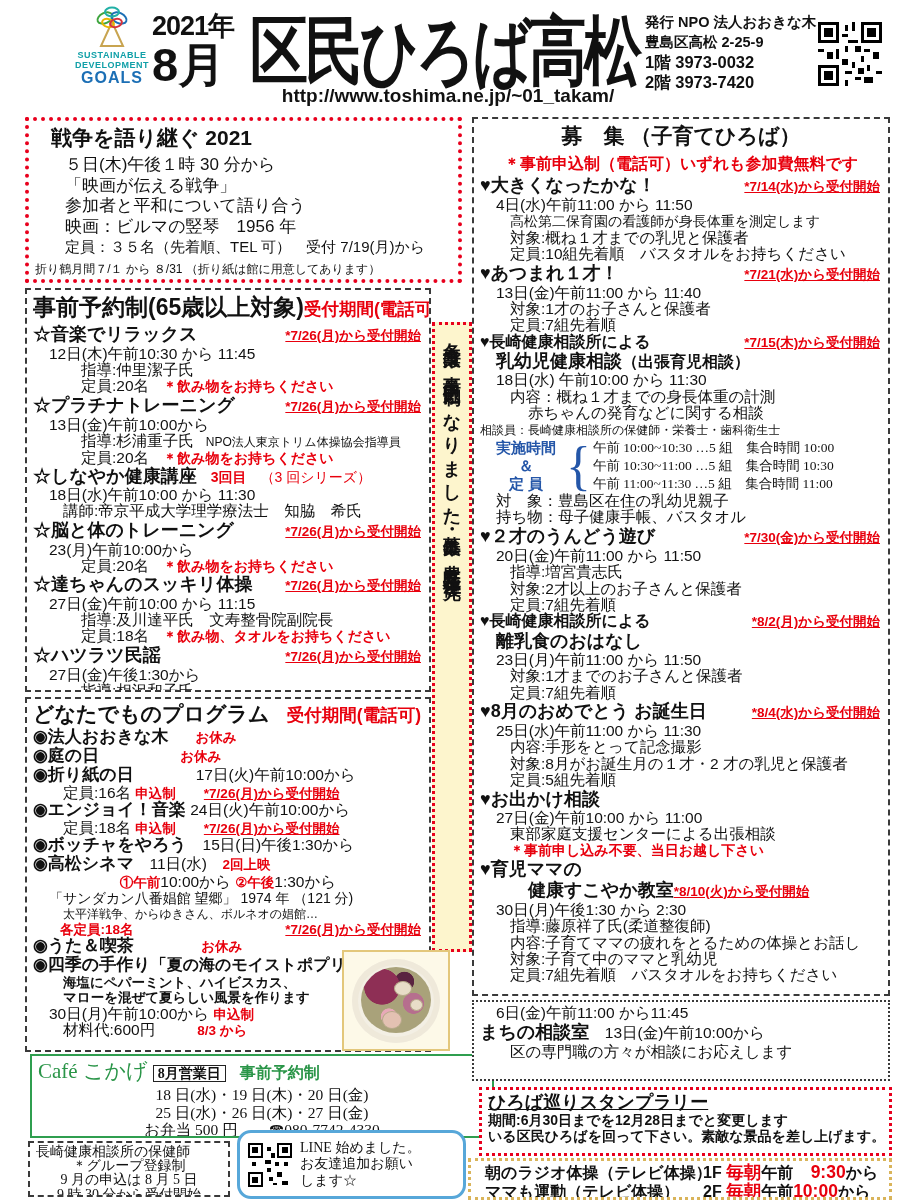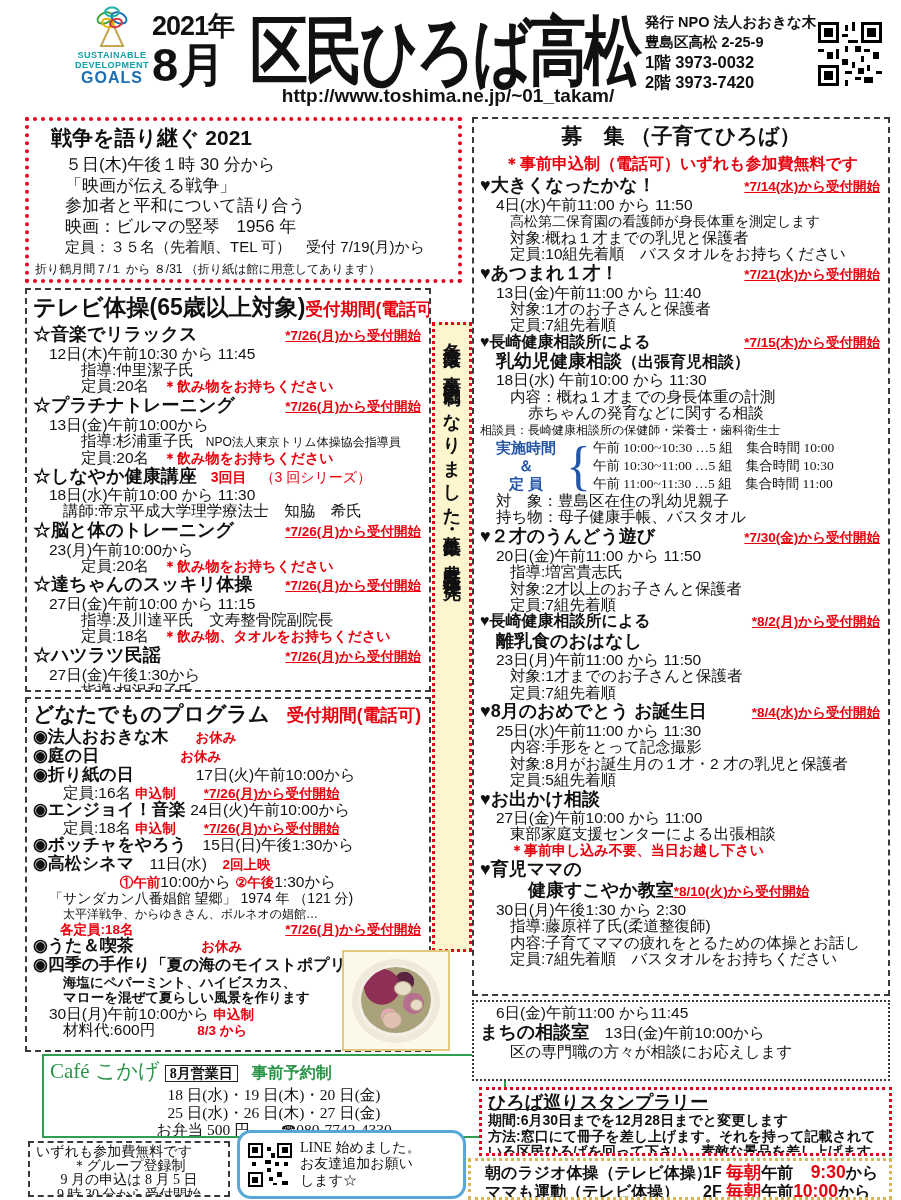--- a/index.html
+++ b/index.html
@@ -178,21 +178,21 @@
       <div class="ln i2"><span class="m">「映画が伝える戦争」</span></div>
       <div class="ln i2"><span class="m">参加者と平和について語り合う</span></div>
       <div class="ln i2"><span class="m">映画：ビルマの竪琴　1956 年</span></div>
       <div class="ln i2"><span class="m2">定員：３５名（先着順、TEL 可）　受付 7/19(月)から</span></div>
       <div class="ln"><span class="ks">折り鶴月間７/１ から ８/31 （折り紙は館に用意してあります）</span></div>
     </div>
 
   <div class="box b-dash ikiiki" style="left:25px;top:288px;width:406px;height:404px">
 
   <div class="ln sp" style="line-height: 30px;">
-        <span class="h1b">テレビ体操(65歳以上対象)</span>
+        <span class="h1b">事前予約制(65歳以上対象)</span>
         <span class="rb1">受付期間(電話可)</span>
       </div>
       <div class="ln sp hl">
         <span class="h2">☆音楽でリラックス</span>
         <span class="ru">*7/26(月)から受付開始</span>
       </div>
       <div class="ln i1"><span class="k1">12日(木)午前10:30 から 11:45</span></div>
       <div class="ln i3"><span class="k1">指導:仲里潔子氏</span></div>
       <div class="ln i3"><span class="k1">定員:20名</span><span class="rb">　＊飲み物をお持ちください</span></div>
       <div class="ln sp hl">
@@ -261,31 +261,31 @@
 
   <div class="photo-frame">
     <div class="plate">
       <div class="pot"></div>
         <div class="sh1"></div>
         <div class="sh2"></div>
         <div class="sh3"></div>
     </div>
   </div>
 
-  <div class="box b-green cafe" style="left:42px;top:1054px;width:464px;height:84px">
+  <div class="box b-green cafe" style="left:30px;top:1054px;width:464px;height:84px">
 
   <div class="ln" style="line-height: 26px;"><span class="cafe-t">Café こかげ </span><span class="boxed">8月営業日</span><span class="k">　</span><span class="g">事前予約制</span></div>
       <div class="ln c"><span class="k1">18 日(水)・19 日(木)・20 日(金)</span></div>
       <div class="ln c"><span class="k1">25 日(水)・26 日(木)・27 日(金)</span></div>
       <div class="ln c"><span class="k1">お弁当 500 円　　☎080-7742-4330</span></div>
     </div>
 
   <div class="box b-dash karaoke" style="left:28px;top:1141px;width:202px;height:56px;border-width:2px">
 
-  <div class="ln"><span class="k">いずれも参加費無料です</span></div>
+  <div class="ln"><span class="k">長崎健康相談所の保健師</span></div>
       <div class="ln c"><span class="k">＊グループ登録制</span></div>
       <div class="ln c"><span class="k">9 月の申込は 8 月 5 日</span></div>
       <div class="ln c"><span class="k">9 時 30 分から受付開始</span></div>
     </div>
 
   <div class="box b-blue linebox" style="left:237px;top:1130px;width:229px;height:69px">
     <svg width="44" height="44" viewBox="0 0 21 21" shape-rendering="crispEdges">
       <rect width="21" height="21" fill="#fff"></rect>
       <g fill="#000">
         <rect x="0" y="0" width="7" height="7"></rect>
@@ -391,36 +391,36 @@
         <div class="ln i2"><span class="k1">定員:5組先着順</span></div>
         <div class="ln hl"><span class="h2">♥お出かけ相談</span></div>
         <div class="ln i1"><span class="k1">27日(金)午前10:00 から 11:00</span></div>
         <div class="ln i2"><span class="k1">東部家庭支援センターによる出張相談</span></div>
         <div class="ln i2"><span class="rb">＊事前申し込み不要、当日お越し下さい</span></div>
         <div class="ln hl"><span class="h2">♥育児ママの</span></div>
         <div class="ln i3 hl"><span class="h2">健康すこやか教室</span><span class="ru">*8/10(火)から受付開始</span></div>
         <div class="ln i1"><span class="k1">30日(月)午後1:30 から 2:30</span></div>
         <div class="ln i2"><span class="k1">指導:藤原祥了氏(柔道整復師)</span></div>
         <div class="ln i2"><span class="k1">内容:子育てママの疲れをとるための体操とお話し</span></div>
+        <div class="ln i2"><span class="k1">対象:子育て中のママと乳幼児</span></div>
         <div class="ln i2"><span class="k1">定員:7組先着順　バスタオルをお持ちください</span></div>
       </div>
   </div>
 
   <div class="box b-dotblk korei" style="left:472px;top:1000px;width:418px;height:81px">
 
       <div class="ln i1"><span class="k1">6日(金)午前11:00 から11:45</span></div>
       <div class="ln hl"><span class="h2">まちの相談室</span><span class="k1">　13日(金)午前10:00から</span></div>
       <div class="ln i2"><span class="k1">区の専門職の方々が相談にお応えします</span></div>
     </div>
 
   <div class="box b-dotred stamp" style="left:479px;top:1087px;width:413px;height:69px;border-width:3px">
 
   <div class="ln hl"><span class="h2u">ひろば巡りスタンプラリー</span></div>
       <div class="ln"><span>期間:6月30日までを12月28日までと変更します</span></div>
-      <div class="ln"><span>方法:窓口にて冊子を差し上げます。それを持って記載されて</span></div>
       <div class="ln"><span>いる区民ひろばを回って下さい。素敵な景品を差し上げます。</span></div>
     </div>
 
   <div class="box b-tan taiso" style="left:468px;top:1158px;width:424px;height:42px;padding-left:14px">
 
   <div class="ln"><span class="w218">朝のラジオ体操（テレビ体操）</span><span class="kb1">1F </span><span class="rb1">毎朝</span><span class="kb1">午前</span><span class="rb1">　9:30</span><span class="kb1">から</span></div>
       <div class="ln"><span class="w218">ママも運動（テレビ体操）</span><span class="kb1">2F </span><span class="rb1">毎朝</span><span class="kb1">午前</span><span class="rb1">10:00</span><span class="kb1">から</span></div>
     </div>
 
 </div>

